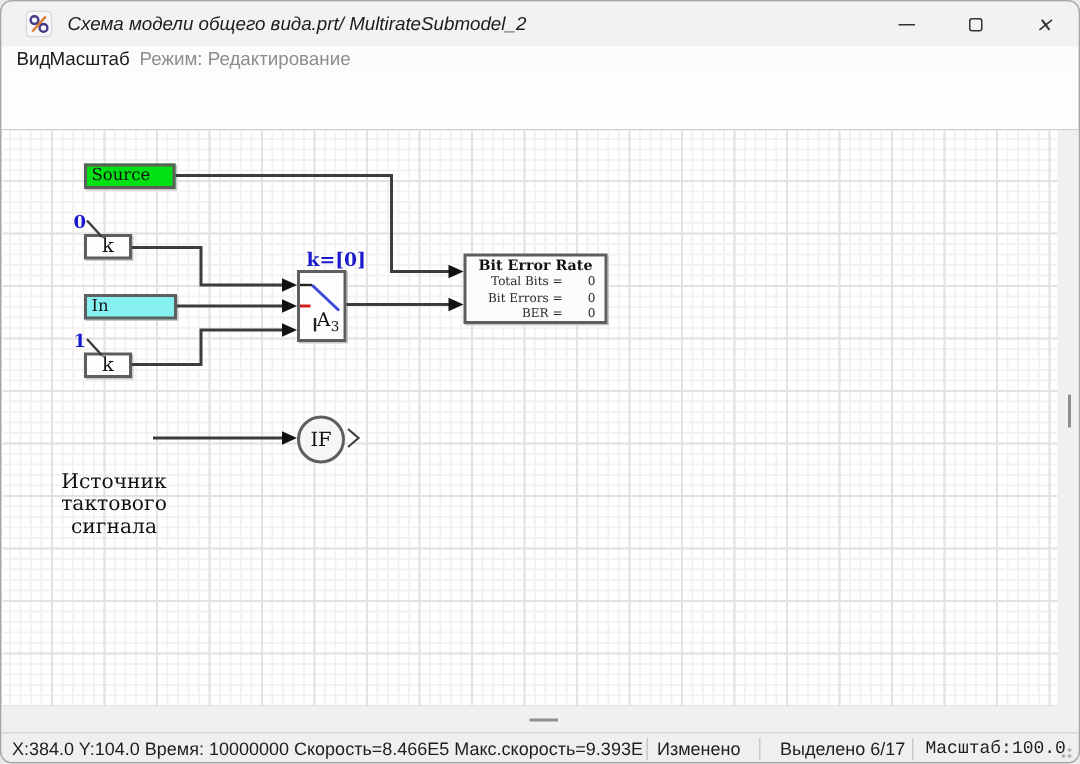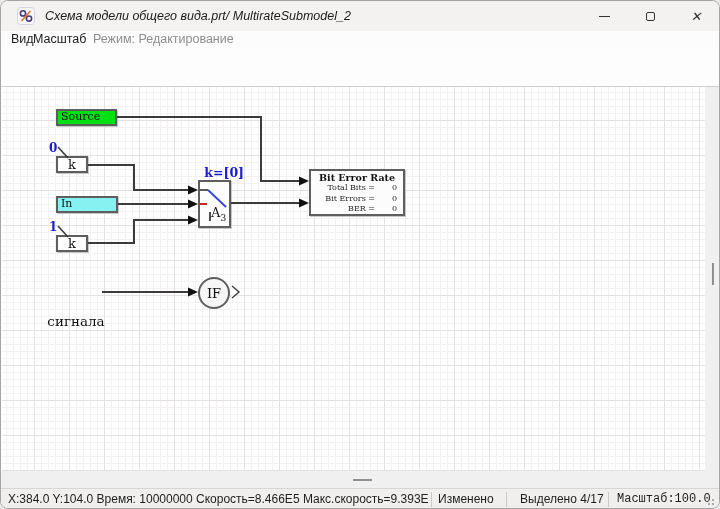--- a/index.html
+++ b/index.html
@@ -313,35 +313,36 @@
       </div>
       <div class="ber-row">
         <span class="lab">BER =</span>
           <span class="val">0</span>
       </div>
     </div>
 
     <div class="blk blk-if">IF</div>
 
     <div class="canvas-caption">
+      <div>Источник тактового</div>
       <div>сигнала</div>
     </div>
   </div>
 
   <div class="vscroll">
     <div class="vthumb"></div>
   </div>
   <div class="hscroll">
     <div class="hthumb"></div>
   </div>
 
   <div class="statusbar">
     <div class="spanel sb-info">X:384.0  Y:104.0 Время: 10000000 Скорость=8.466E5 Макс.скорость=9.393E5 Ци</div>
     <div class="sdiv" style="left:430px"></div>
     <div class="spanel sb-mod">Изменено</div>
     <div class="sdiv" style="left:505px"></div>
-    <div class="spanel sb-sel">Выделено 4/17</div>
+    <div class="spanel sb-sel">Выделено 6/17</div>
     <div class="sdiv" style="left:607px"></div>
     <div class="spanel sb-scale">Масштаб:100.0</div>
     <div class="resize-grip"></div>
   </div>
 
 </div>
 
 </body></html>

